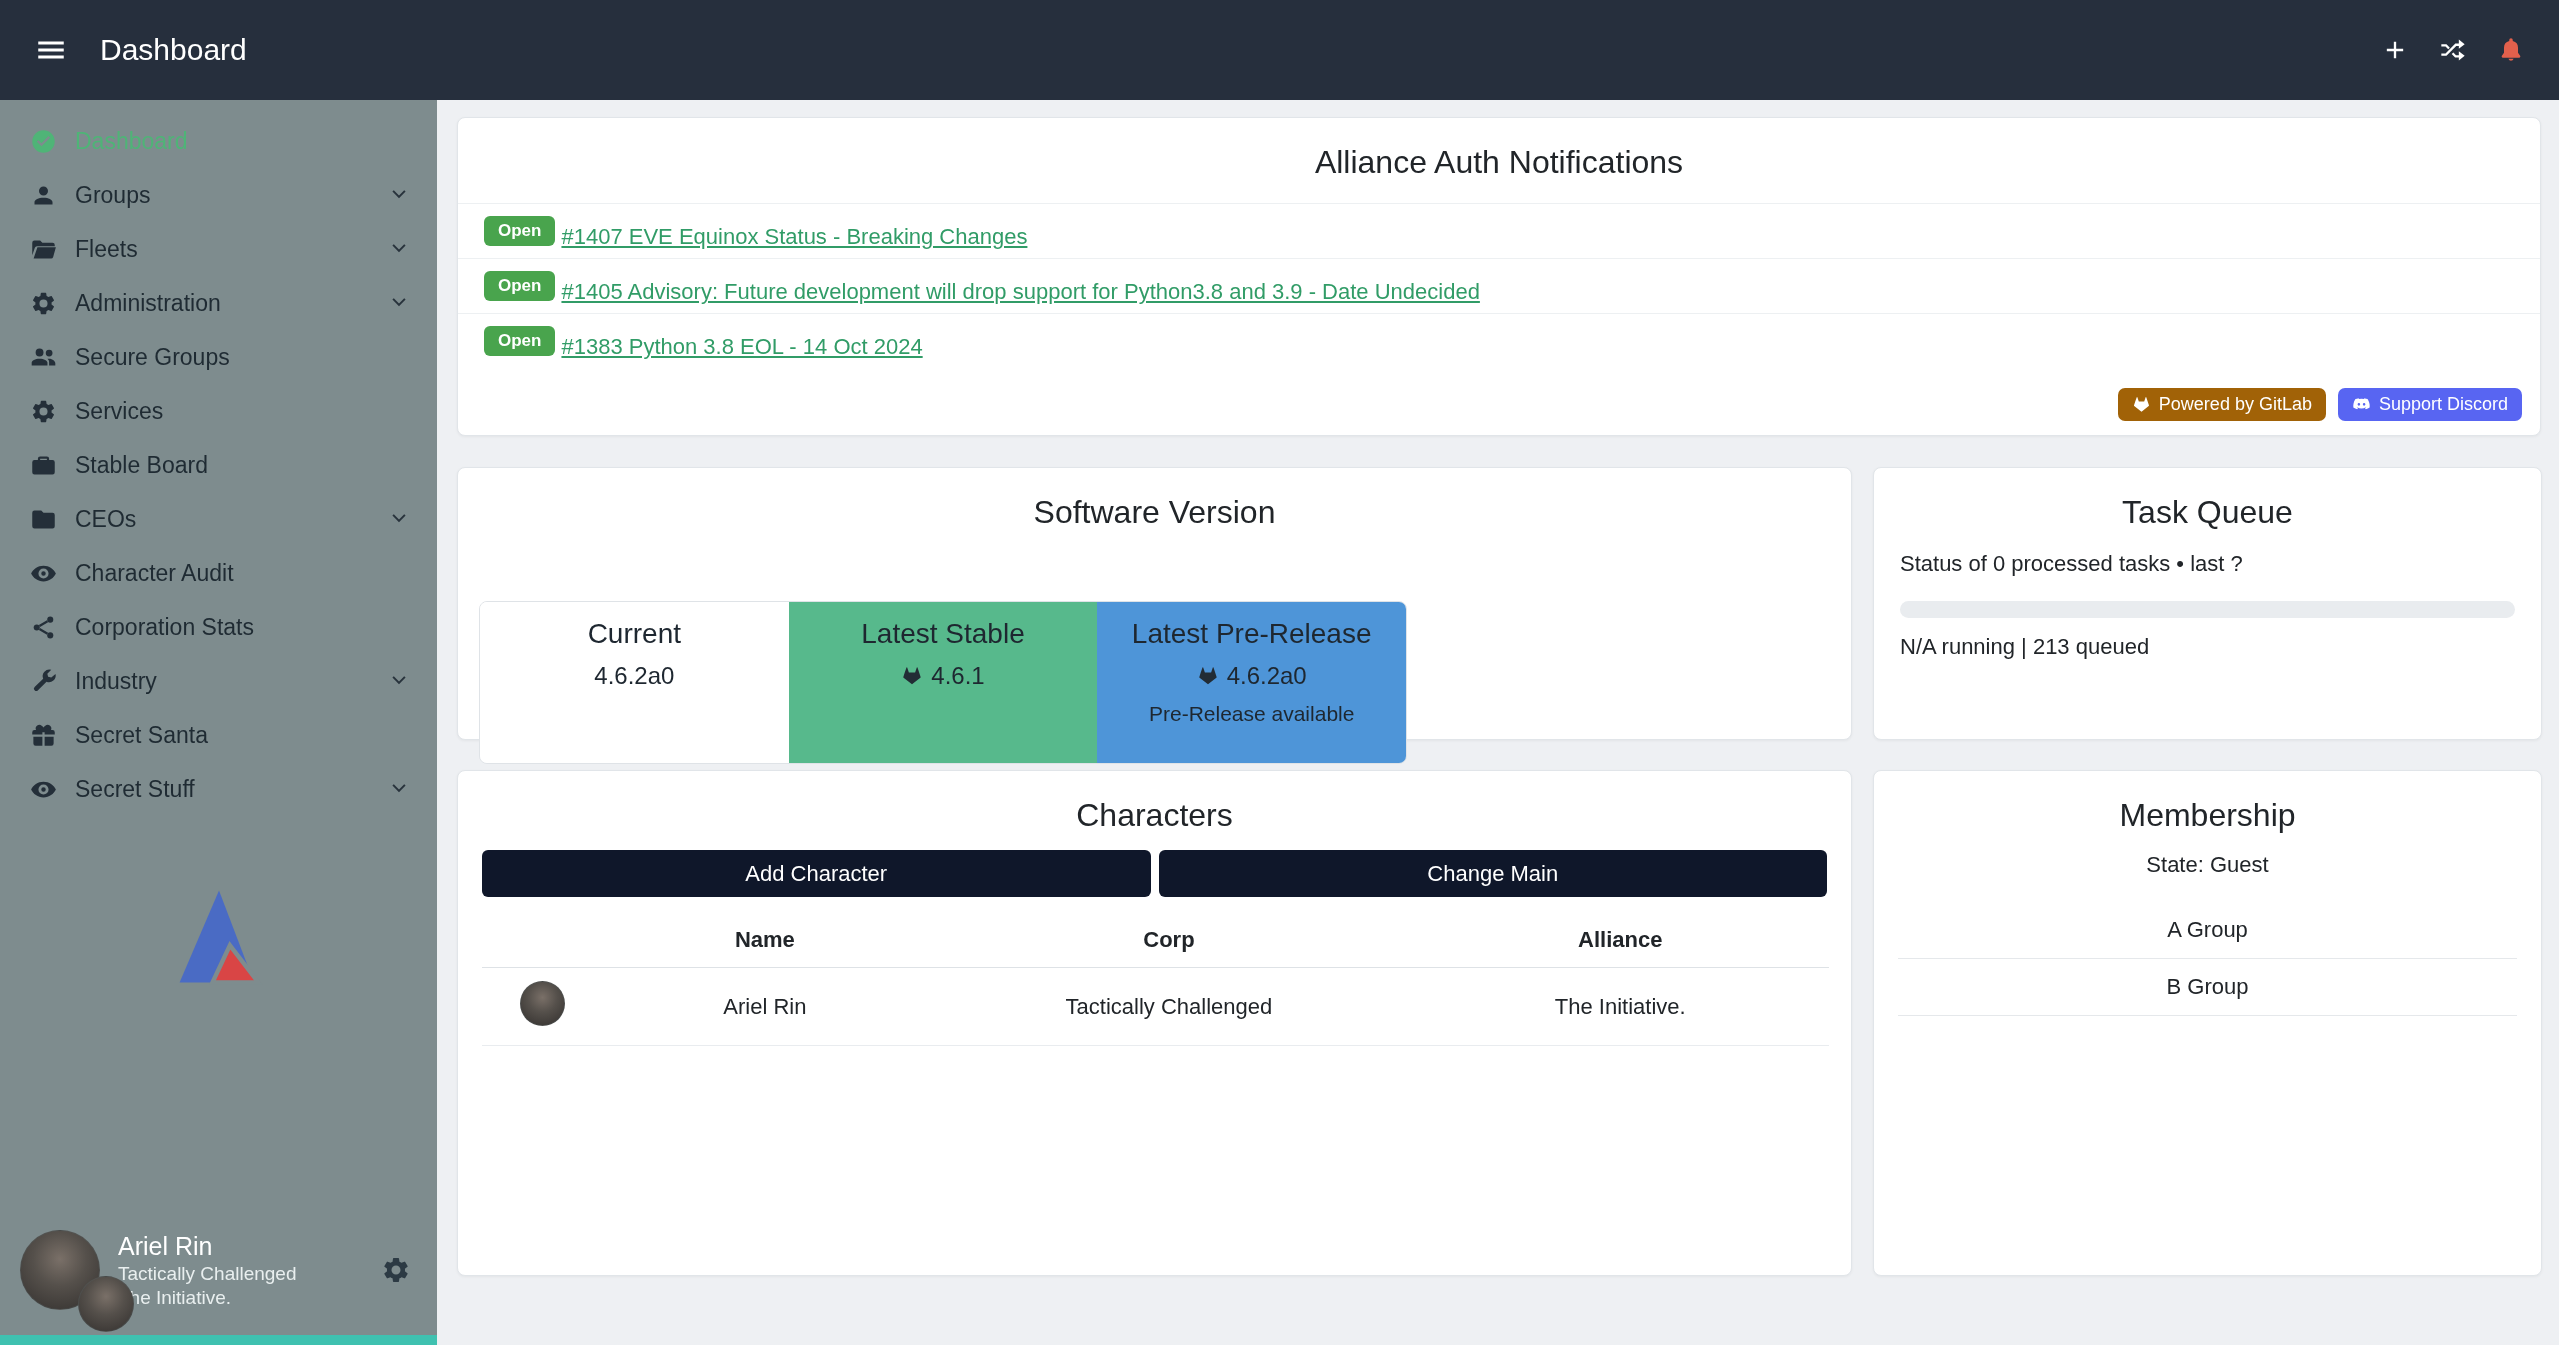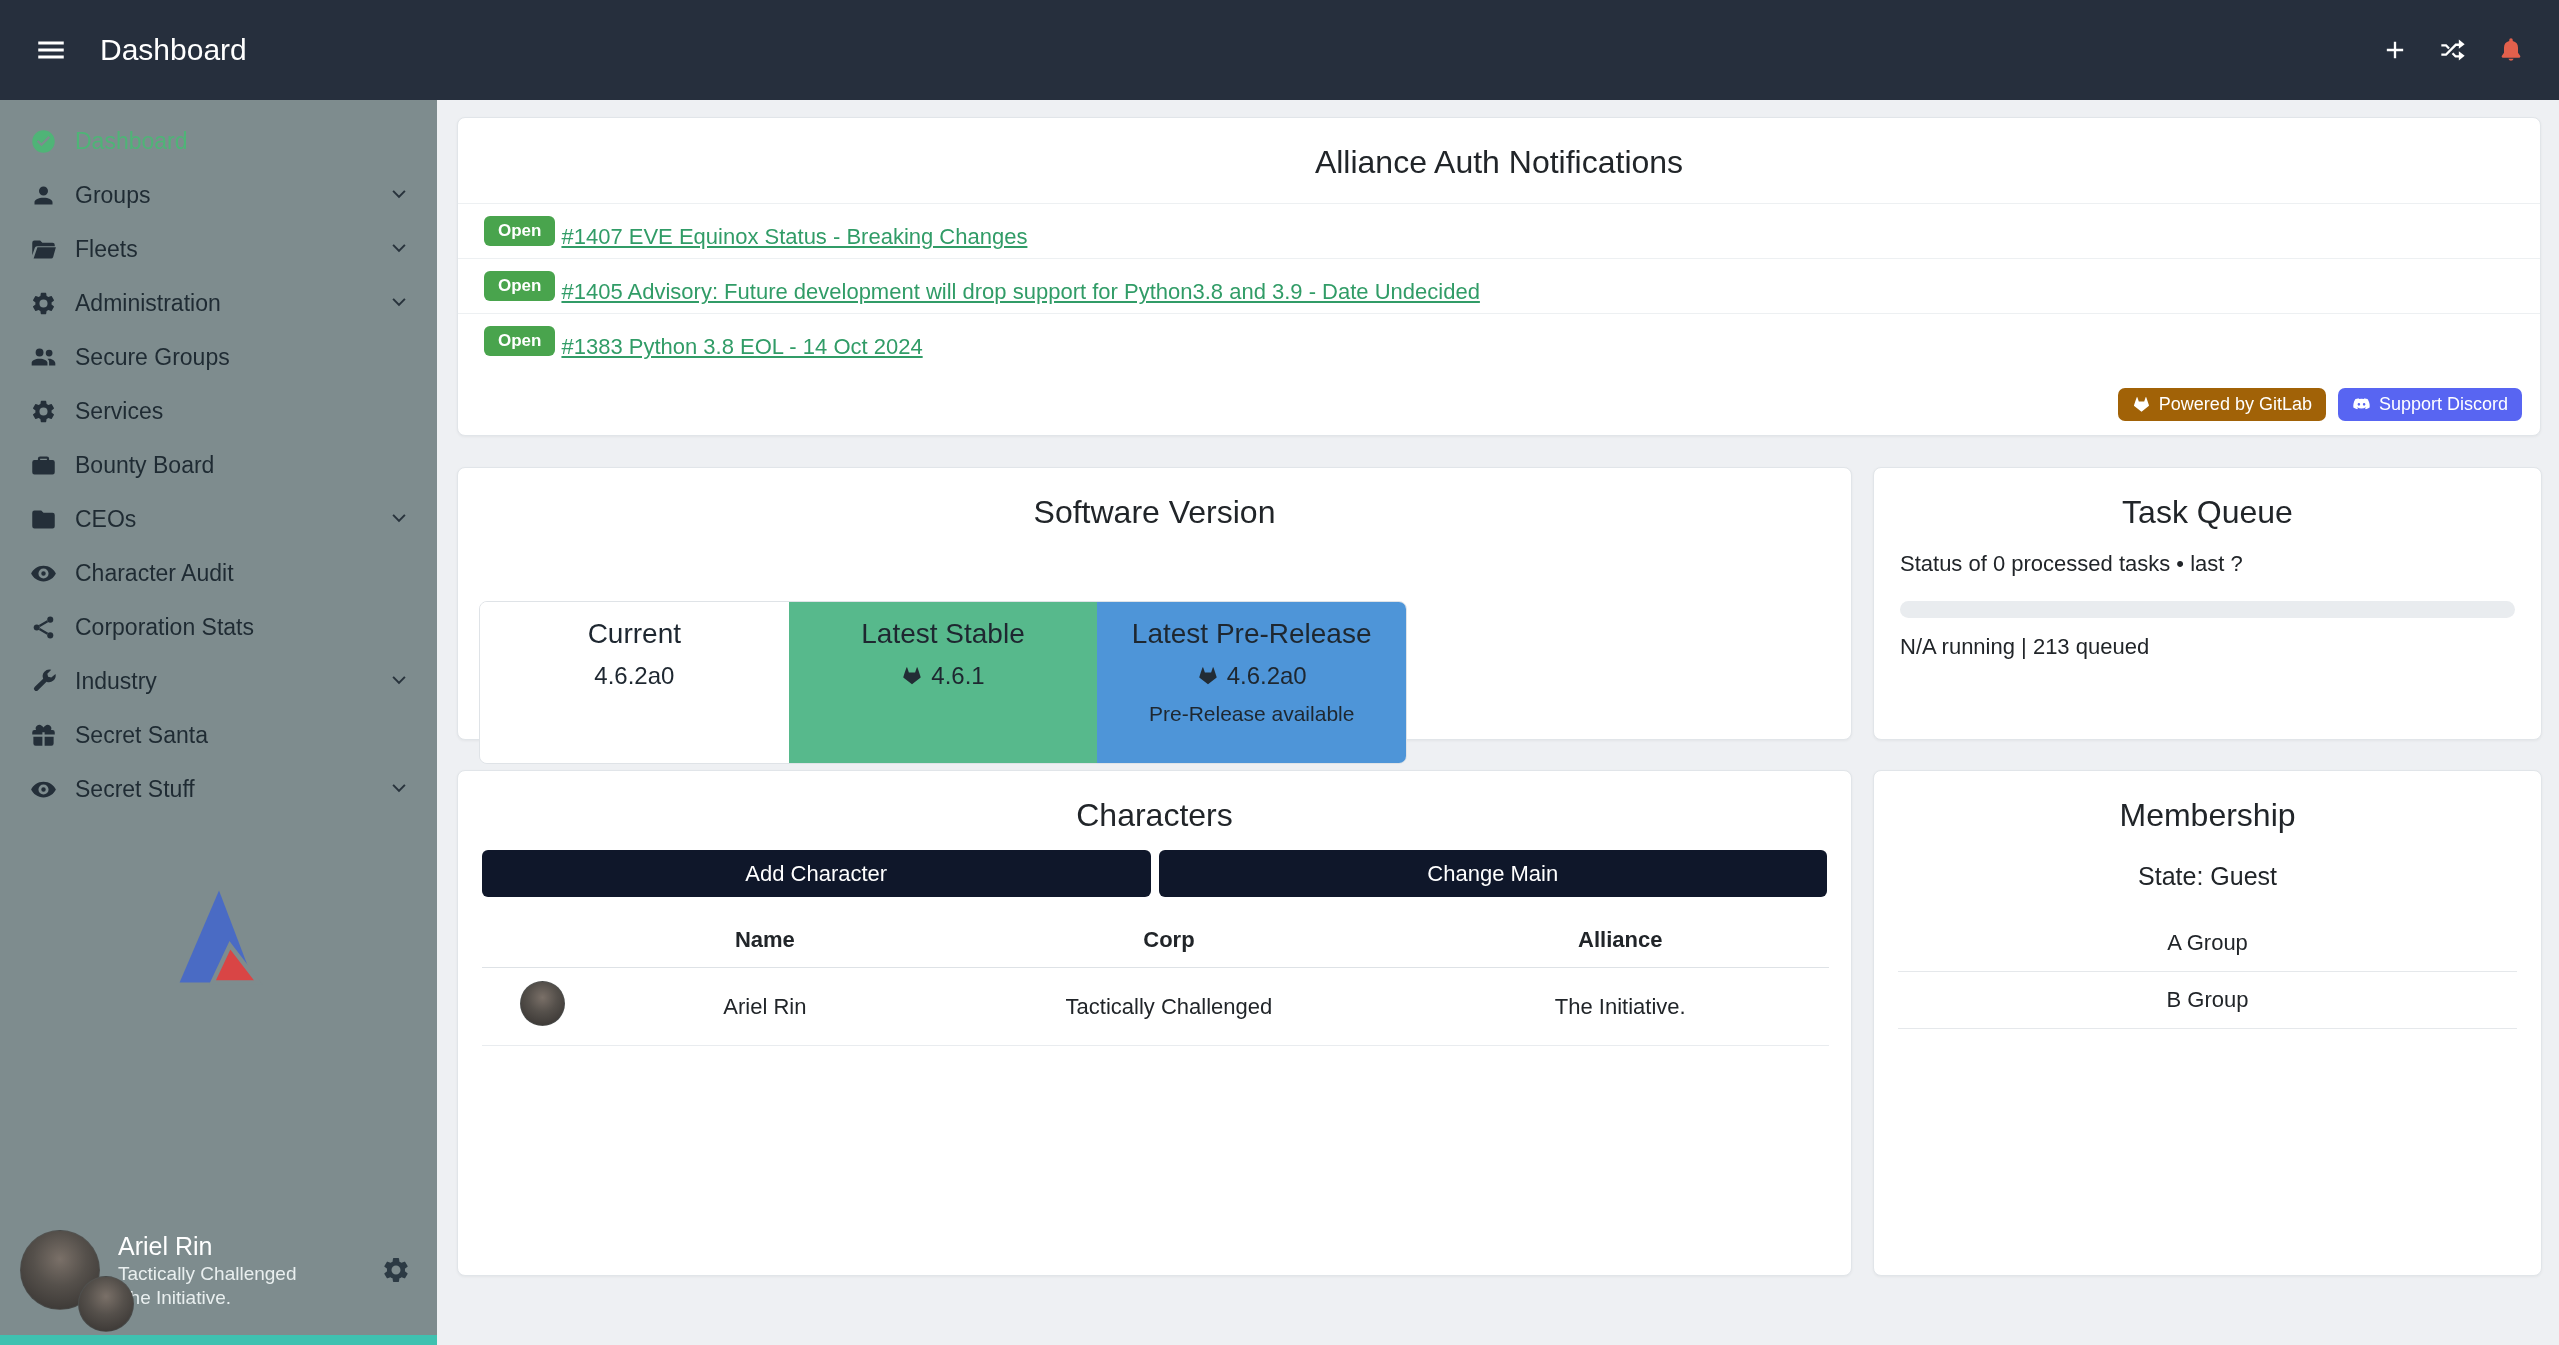--- a/index.html
+++ b/index.html
@@ -76,21 +76,21 @@
   .char-buttons { display:flex; gap:8px; padding:0 24px; margin-top:16px; }
   .btn-dark { flex:1 1 0; height:47px; background:#0f172a; color:#fff; font-size:22px; font-family:inherit; border:none; border-radius:6px; cursor:pointer; }
   .char-table { width:1347px; margin:18px 24px 0; border-collapse:collapse; font-size:22px; }
   .char-table th { font-weight:bold; text-align:center; padding:12px 0 14px; border-bottom:1px solid #dee2e6; }
   .char-table td { text-align:center; vertical-align:middle; padding:13px 0; border-bottom:1px solid #e9ecef; }
   .col-av { width:9%; } .col-name { width:24%; } .col-corp { width:36%; } .col-alli { width:31%; }
   .avatar.small { width:45px; height:45px; display:inline-block; }
 
   
   #card-membership { left:1873px; top:770px; width:669px; height:506px; }
-  .mem-state { text-align:center; font-size:25px; margin-top:28px; }
+  .mem-state { text-align:center; font-size:22px; margin-top:18px; }
   .mem-list { margin:24px 24px 0; }
   .mem-row { text-align:center; font-size:22px; padding:15px 0; border-bottom:1px solid #e5e8eb; }
 </style>
 </head>
 <body>
 
 <svg width="0" height="0" style="position:absolute" aria-hidden="true">
   <symbol id="i-menu" viewBox="0 0 24 24">
       <path d="M3 6h18v2.2H3zM3 10.9h18v2.2H3zM3 15.8h18v2.2H3z"></path>
     </symbol>
@@ -218,21 +218,21 @@
     <div class="nav-item">
       <svg class="ic">
           <use href="#i-gears"></use>
         </svg>
       <span>Services</span>
     </div>
     <div class="nav-item">
       <svg class="ic">
           <use href="#i-briefcase"></use>
         </svg>
-      <span>Bounty Board</span>
+      <span>Stable Board</span>
     </div>
     <div class="nav-item">
       <svg class="ic">
           <use href="#i-folder"></use>
         </svg>
       <span>CEOs</span>
       <svg class="ic chev">
           <use href="#i-chevron-down"></use>
         </svg>
     </div>

